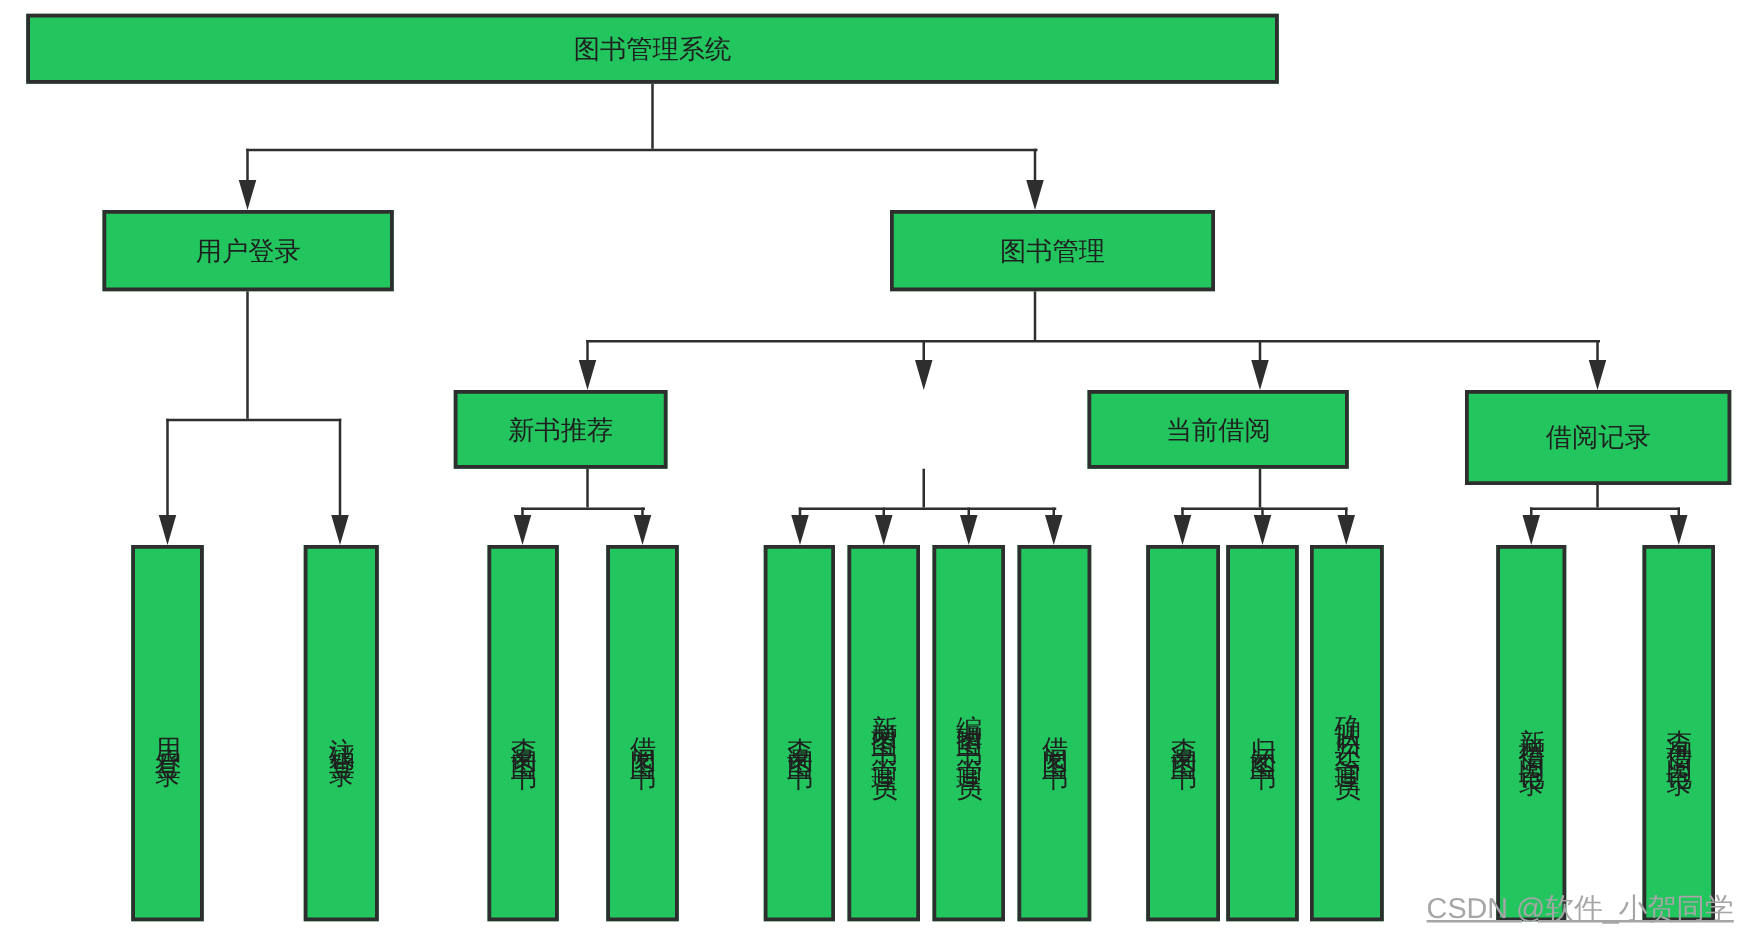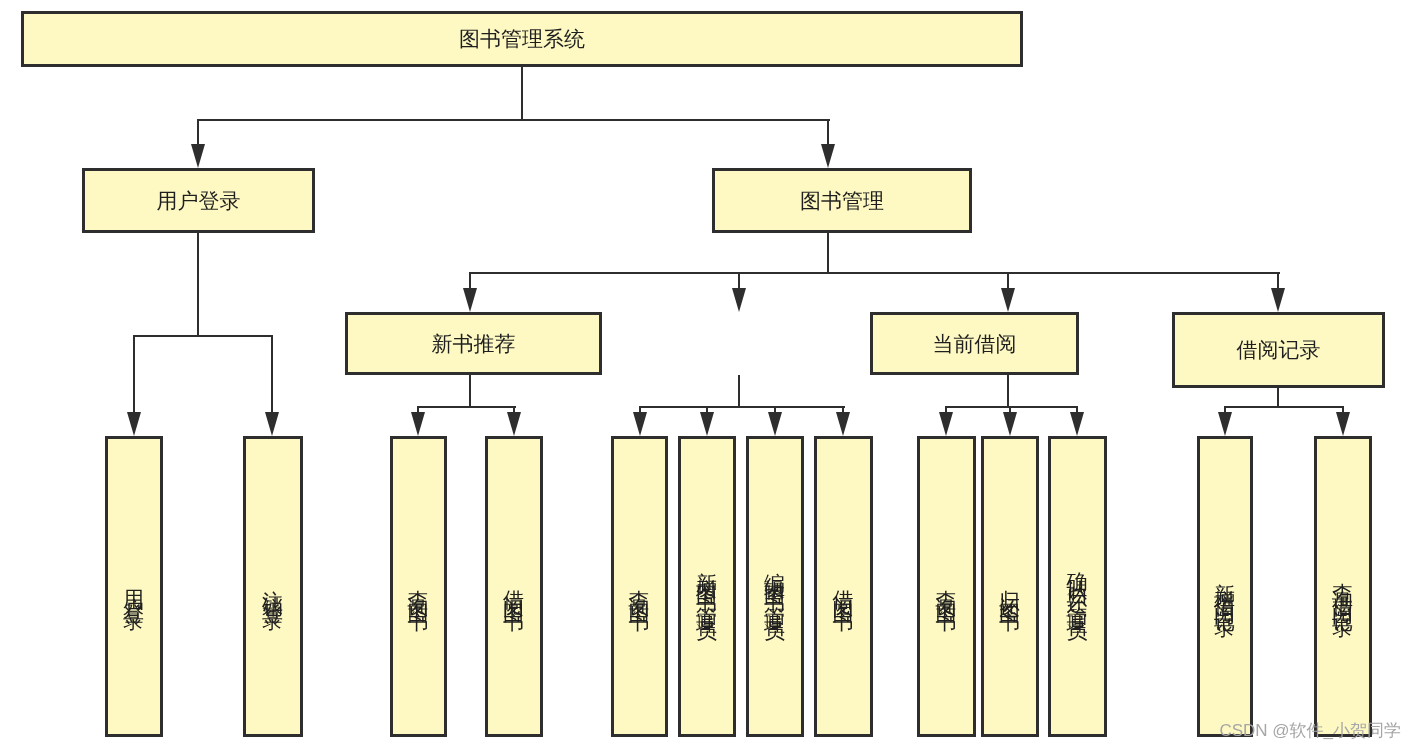--- a/index.html
+++ b/index.html
@@ -17,21 +17,21 @@
   .stage{
     position:relative;
     width:1405px;
     height:747px;
     background:var(--background);
     overflow:hidden;
   }
   .box{
     position:absolute;
     border:3px solid var(--line);
-    background:#fef9c3;
+    background:#22c55e;
     display:flex;
     align-items:center;
     justify-content:center;
     z-index:2;
   }
   .hlabel{
     font-size:21px;
     white-space:nowrap;
     color:var(--text);
   }
@@ -62,26 +62,27 @@
   .arrow{
     position:absolute;
     width:0;height:0;
     border-left:7px solid transparent;
     border-right:7px solid transparent;
     border-top:24px solid var(--line);
     z-index:1;
   }
   .watermark{
     position:absolute;
-    right:4px;
+    right:18px;
     bottom:5px;
-    font-size:17px;
+    font-size:23px;
     color:var(--watermark);
     z-index:5;
     white-space:nowrap;
+    text-decoration:underline;
   }
 </style>
 </head>
 <body>
 
 <div class="stage">
 
   <div class="box" style="left:21px;top:11px;width:1002px;height:56px">
     <span class="hlabel">图书管理系统</span>
   </div>
@@ -111,21 +112,21 @@
   <div class="hline" style="left:469px;top:272px;width:811px"></div>
   <div class="vline" style="left:469px;top:272px;height:18px"></div>
   <div class="arrow" style="left:463px;top:288px"></div>
   <div class="vline" style="left:738px;top:272px;height:18px"></div>
   <div class="arrow" style="left:732px;top:288px"></div>
   <div class="vline" style="left:1007px;top:272px;height:18px"></div>
   <div class="arrow" style="left:1001px;top:288px"></div>
   <div class="vline" style="left:1277px;top:272px;height:18px"></div>
   <div class="arrow" style="left:1271px;top:288px"></div>
 
-  <div class="box" style="left:345px;top:312px;width:257px;height:63px">
+  <div class="box" style="left:363px;top:312px;width:171px;height:63px">
     <span class="hlabel">新书推荐</span>
   </div>
   <div class="box" style="left:870px;top:312px;width:209px;height:63px">
     <span class="hlabel">当前借阅</span>
   </div>
   <div class="box" style="left:1172px;top:312px;width:213px;height:76px">
     <span class="hlabel">借阅记录</span>
   </div>
 
   <div class="vline" style="left:469px;top:375px;height:31px"></div>

